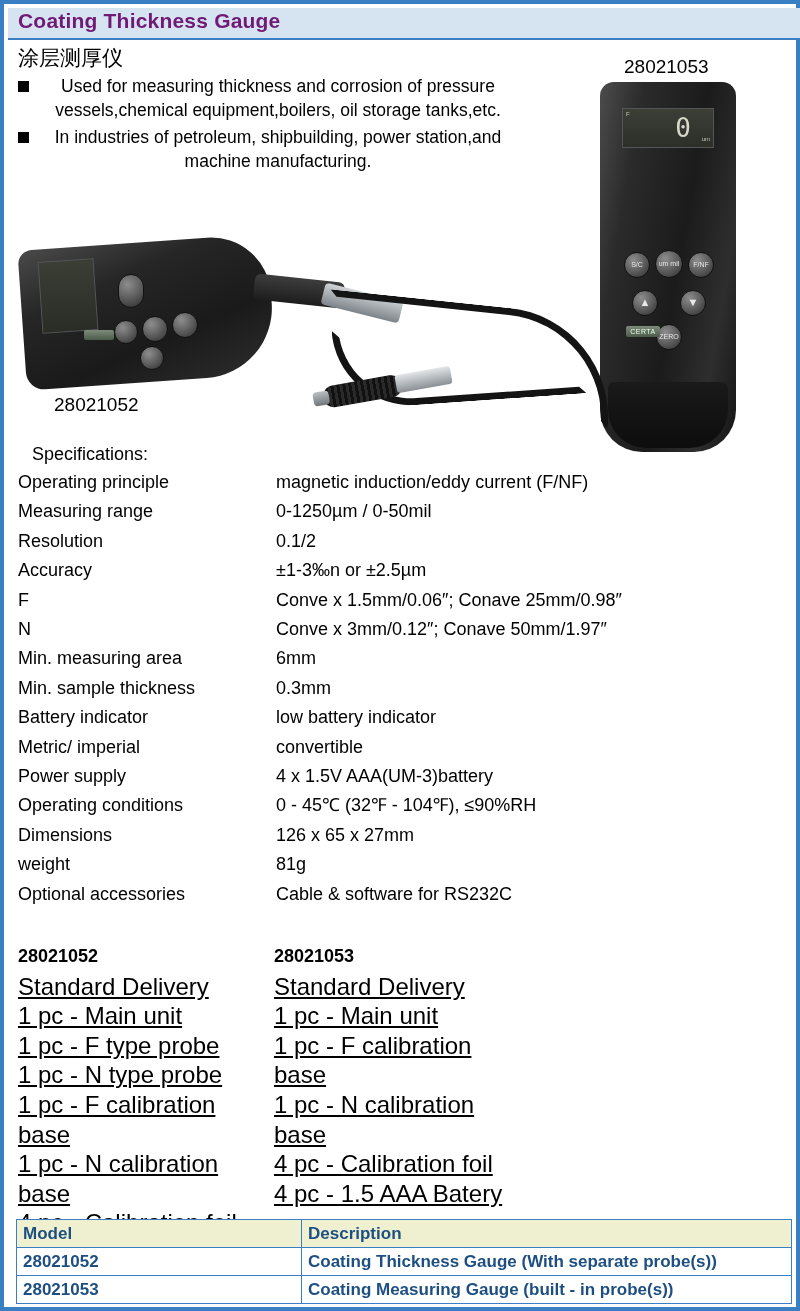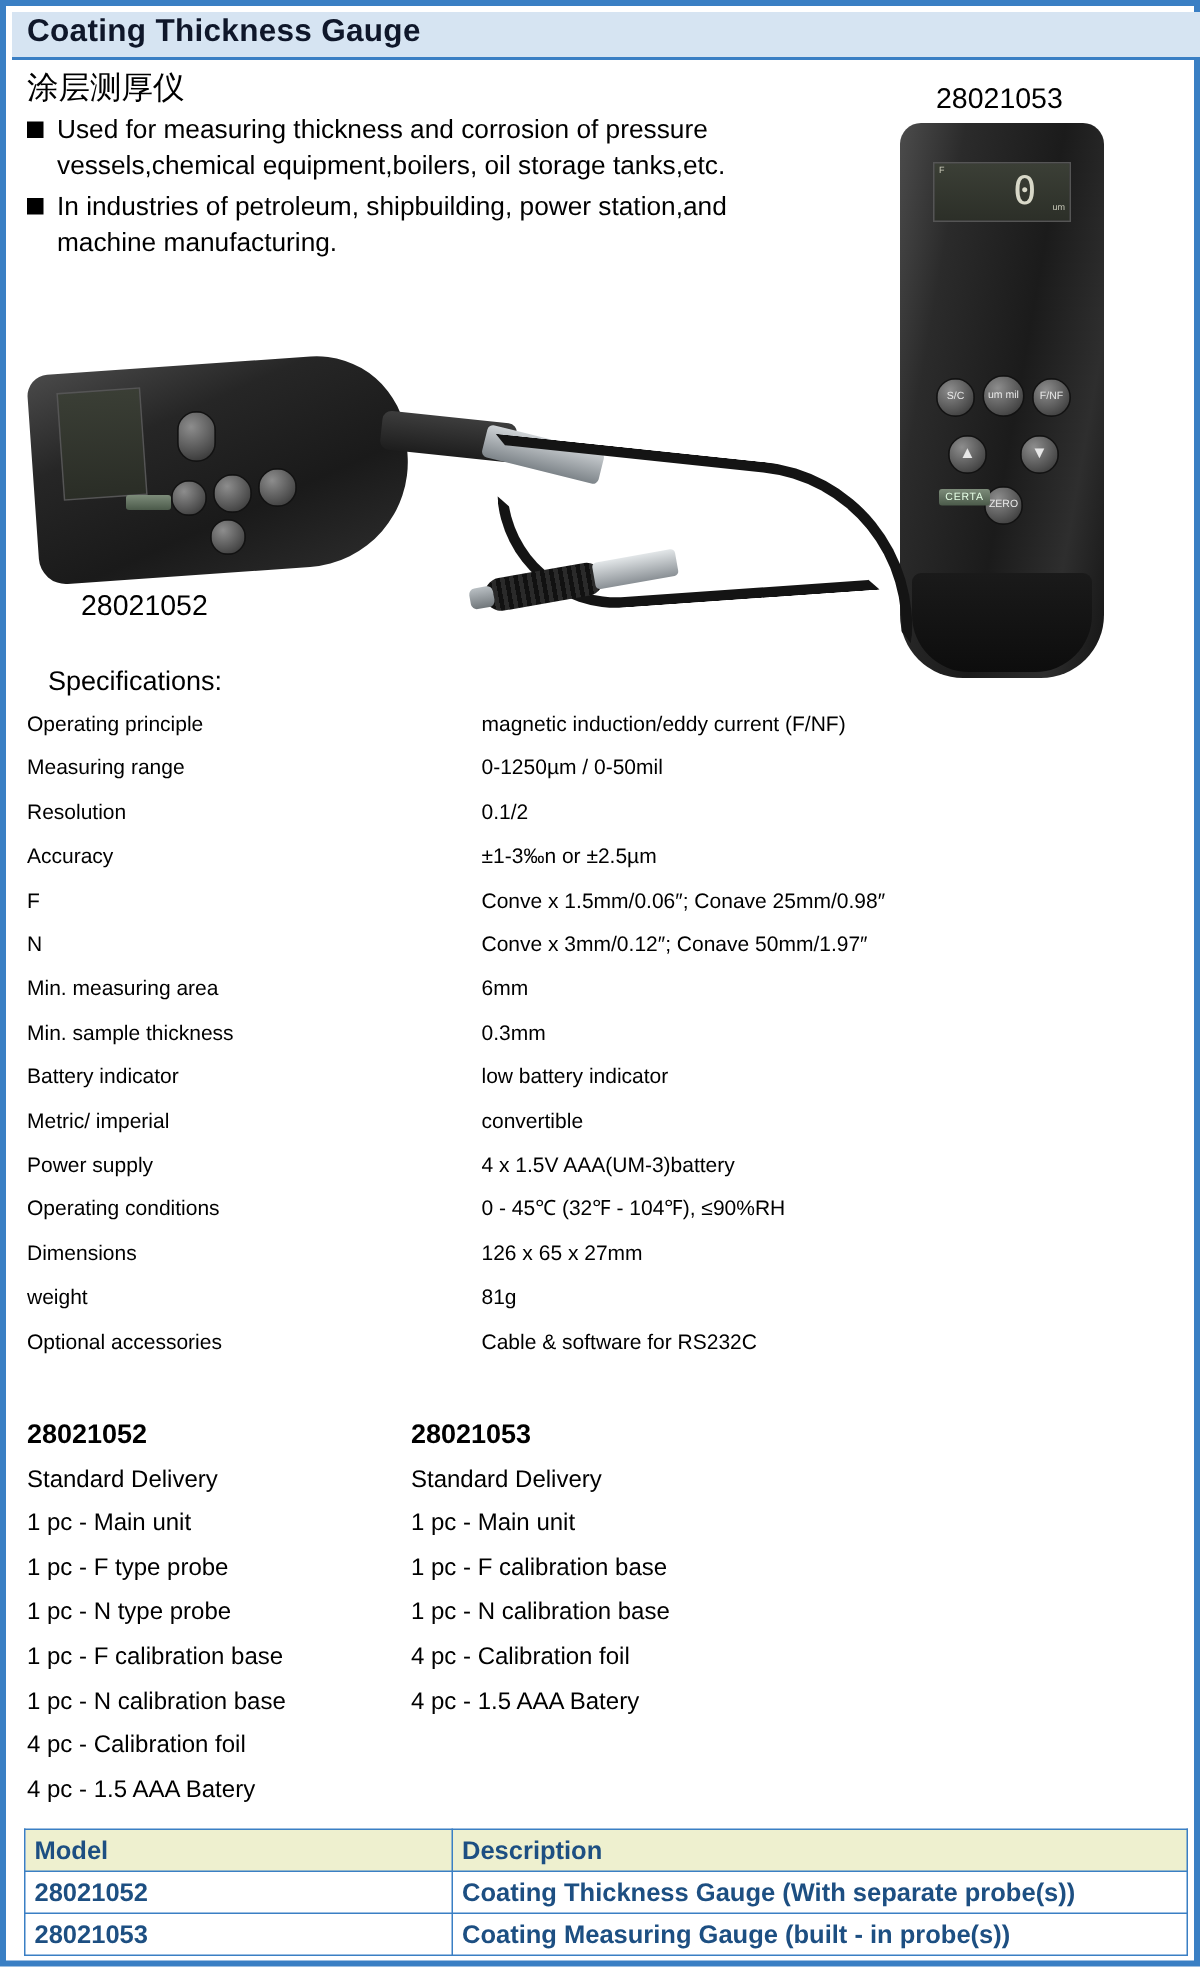--- a/index.html
+++ b/index.html
@@ -26,41 +26,42 @@
     left: 4px; top: 4px;
     width: 792px; height: 32px;
     background: #d6e4f2;
     border-bottom: 2px solid #3a7fc4;
   }
   .header-title {
     position: absolute;
     left: 14px; top: 5px;
     font-size: 21px;
     font-weight: bold;
-    color: #0f172a;
+    color: #701a75;
     letter-spacing: 0.2px;
   }
   .subtitle-cn {
     position: absolute;
     left: 14px; top: 40px;
     font-size: 21px;
     color: #000;
   }
   
   .bullets {
     position: absolute;
     left: 14px; top: 70px;
     width: 500px;
   }
   .bullet {
     position: relative;
     padding-left: 20px;
     font-size: 17.5px;
     line-height: 24px;
     margin-bottom: 3px;
+    text-align: center;
   }
   .bullet .sq {
     position: absolute;
     left: 0; top: 7px;
     width: 11px; height: 11px;
     background: #000;
   }
   
   .label-53 {
     position: absolute;
@@ -219,42 +220,42 @@
     left: 14px; top: 440px;
     width: 770px;
   }
   .specs-heading {
     font-size: 18px;
     margin-bottom: 3px;
     margin-left: 14px;
   }
   .spec-row {
     display: flex;
-    font-size: 14px;
+    font-size: 18px;
     line-height: 29.4px;
-    gap: 45px;
   }
   .spec-name { width: 258px; flex: 0 0 258px; }
   .spec-val  { flex: 1 1 auto; }
   
   .delivery {
     position: absolute;
     left: 14px; top: 938px;
     width: 770px;
     display: flex;
   }
   .del-col { width: 256px; }
   .del-col .t {
     font-size: 18px;
     font-weight: bold;
     line-height: 29.6px;
   }
   .del-col .l {
-    font-size: 16px;
+    font-size: 24px;
     line-height: 29.6px;
+    text-decoration: underline;
   }
   
   .model-table {
     position: absolute;
     left: 12px; top: 1215px;
     width: 776px;
     border-collapse: collapse;
     font-size: 17px;
   }
   .model-table th, .model-table td {

